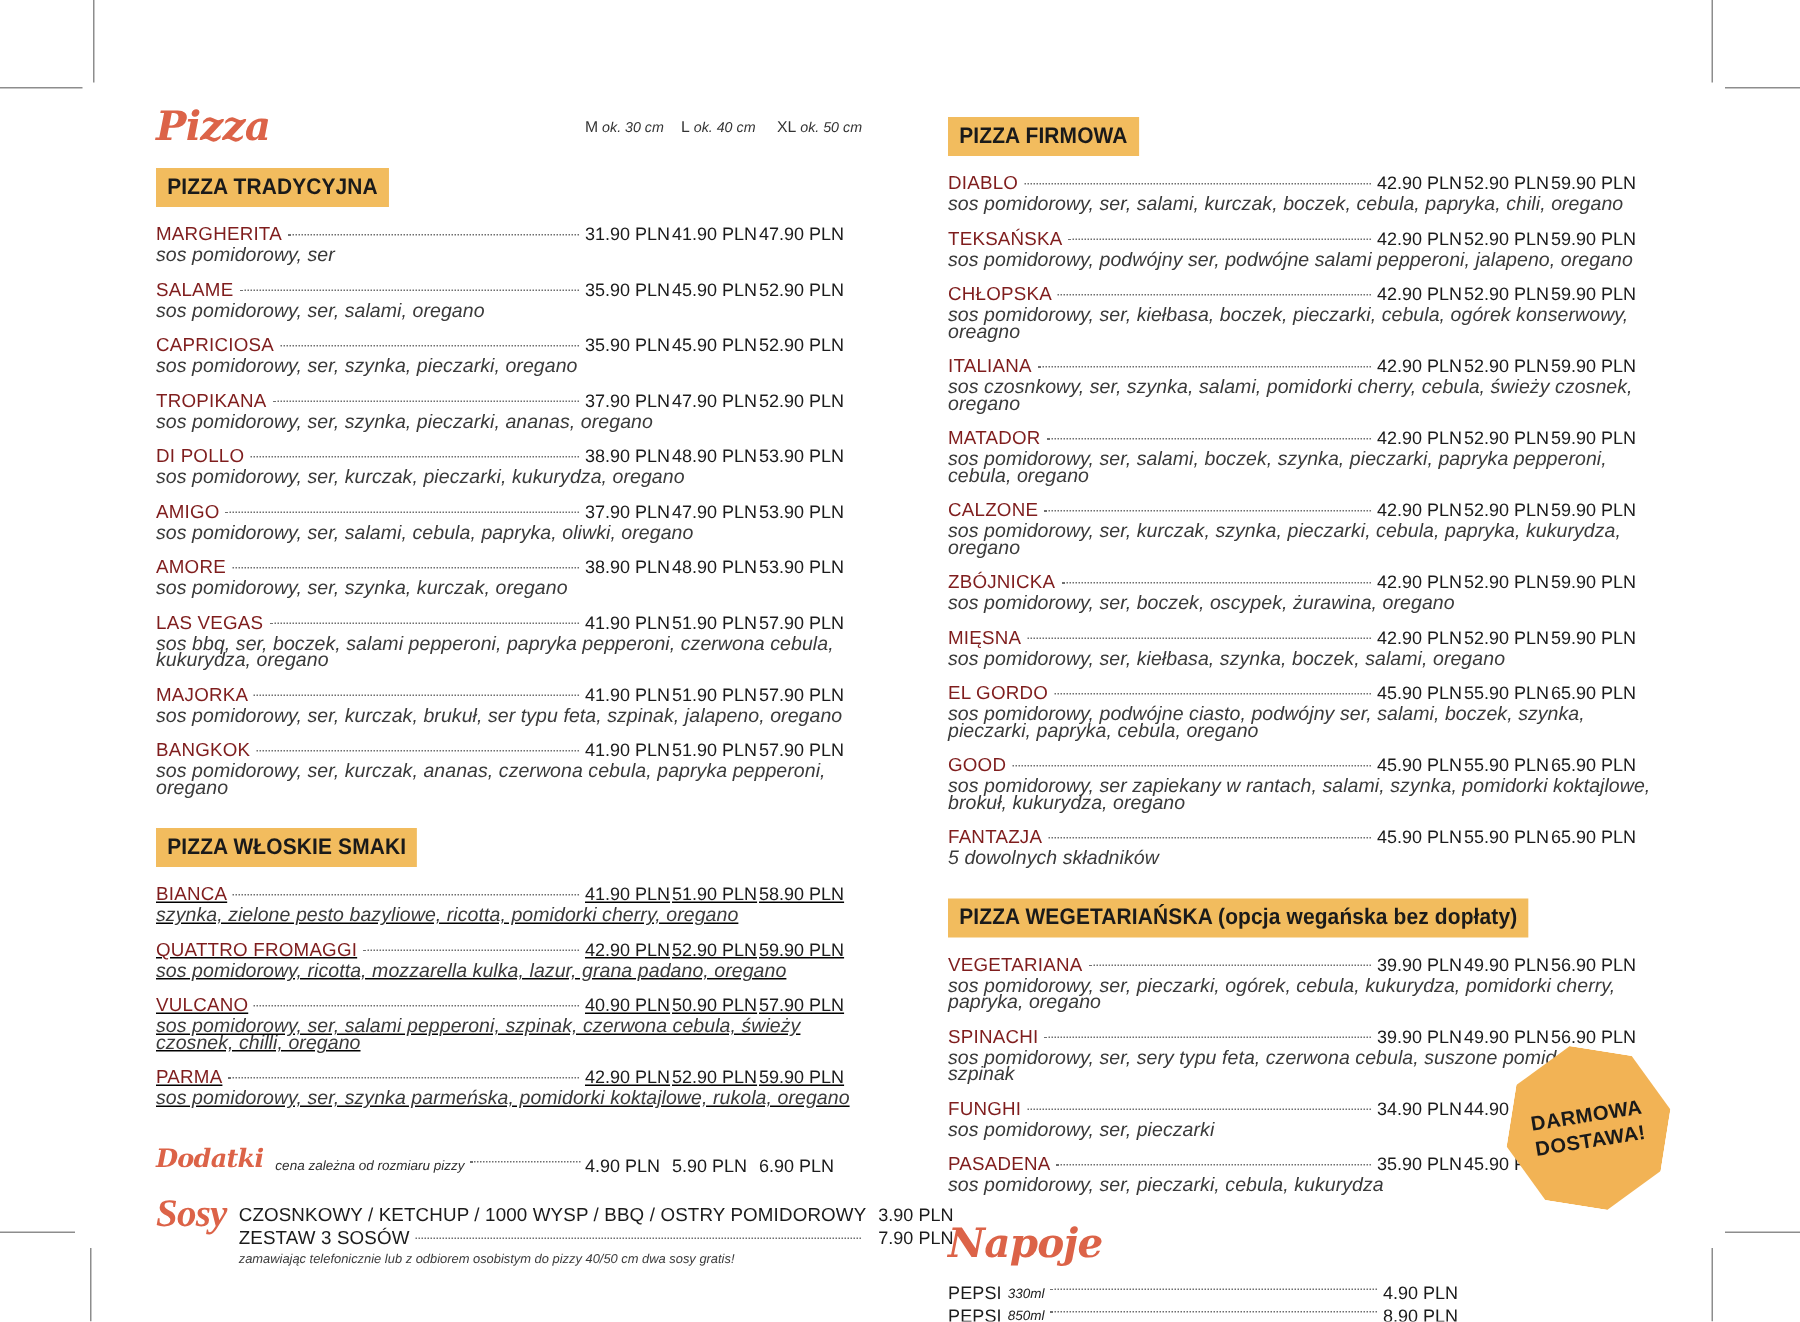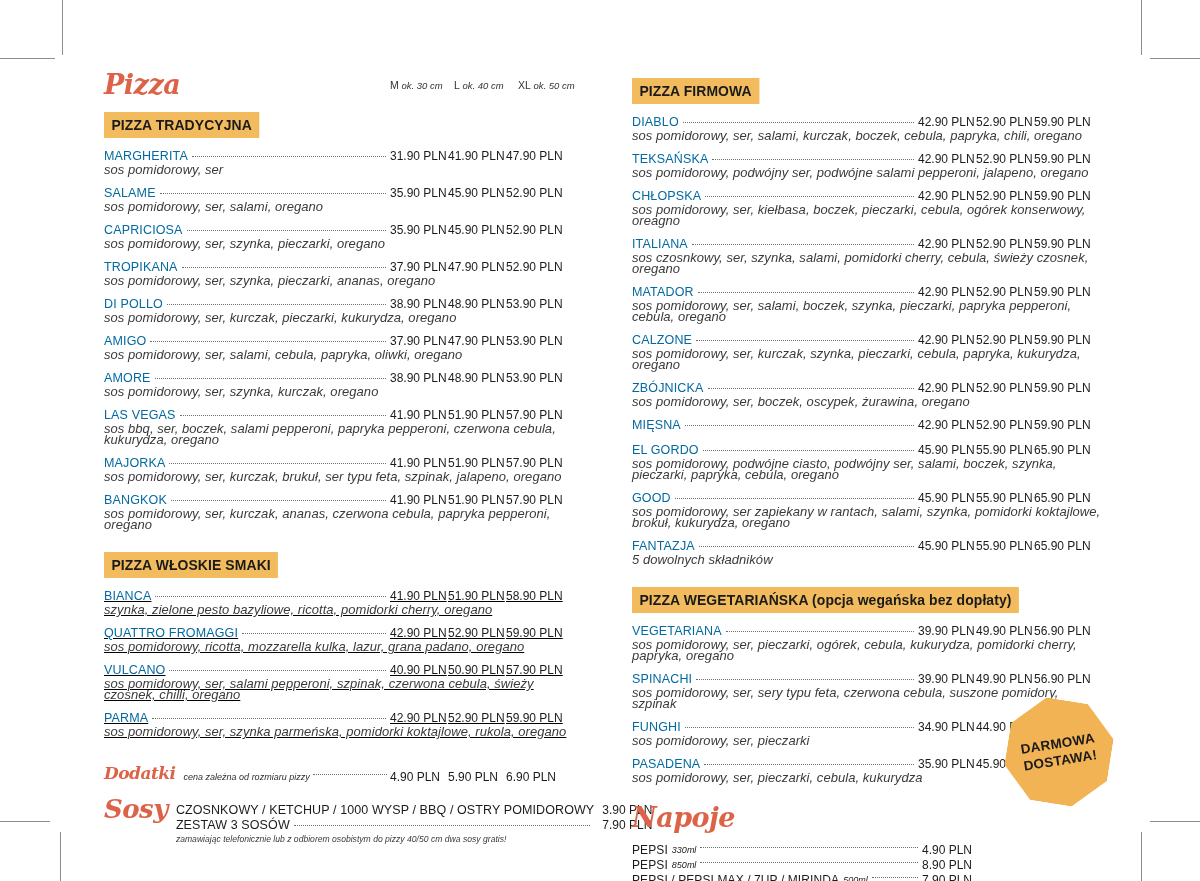--- a/index.html
+++ b/index.html
@@ -24,21 +24,21 @@
   
   .script {
     font-family: "DejaVu Serif", serif;
     font-style: italic;
     font-weight: bold;
     color: #dc6348;
     letter-spacing: -0.5px;
   }
   .script-pizza   { font-size: 27px; line-height: 30px; }
   .script-dodatki { font-size: 17px; line-height: 28px; }
-  .script-sosy    { font-size: 26px; line-height: 28px; }
+  .script-sosy    { font-size: 26px; line-height: 28px; font-family: Liberation Serif, serif; }
   .script-napoje  { font-size: 27px; line-height: 30px; }
 
   
   .sizes {
     position:absolute; top:9px; left:286px;
     width:186px; display:flex; justify-content:space-between;
     font-size:9.5px; color:#333; font-style:italic;
   }
   .sizes .sz { width:58px; text-align:left; white-space:nowrap; }
   .sizes .sz b { font-style:normal; font-weight:normal; font-size:10.5px; }
@@ -55,21 +55,21 @@
     letter-spacing:0.1px;
     transform: scaleX(0.93);
     transform-origin: left center;
     white-space:nowrap;
   }
 
   
   .item { position:relative; margin-top:11px; }
   .item-row { display:flex; align-items:baseline; }
   .nm {
-    font-size:12.5px; color:#0369a1; white-space:nowrap;
+    font-size:12.5px; color:#7f1d1d; white-space:nowrap;
     letter-spacing:0.15px; flex:0 0 auto;
   }
   .dots {
     flex:1 1 auto; min-width:8px; margin:0 4px;
     border-bottom:1.4px dotted #6f6f6f;
     position:relative; top:-3px; height:1px;
   }
   .prices { flex:0 0 186px; display:flex; }
   .pr { width:58px; text-align:left; font-size:12px; color:#1b1b1b; white-space:nowrap; }
   .desc {
@@ -454,20 +454,21 @@
         <div class="item">
           <div class="item-row">
             <div class="nm">MIĘSNA</div>
             <div class="dots"></div>
             <div class="prices">
               <div class="pr">42.90 PLN</div>
               <div class="pr">52.90 PLN</div>
               <div class="pr">59.90 PLN</div>
             </div>
           </div>
+          <div class="desc">sos pomidorowy, ser, kiełbasa, szynka, boczek, salami, oregano</div>
         </div>
         <div class="item">
           <div class="item-row">
             <div class="nm">EL GORDO</div>
             <div class="dots"></div>
             <div class="prices">
               <div class="pr">45.90 PLN</div>
               <div class="pr">55.90 PLN</div>
               <div class="pr">65.90 PLN</div>
             </div>

